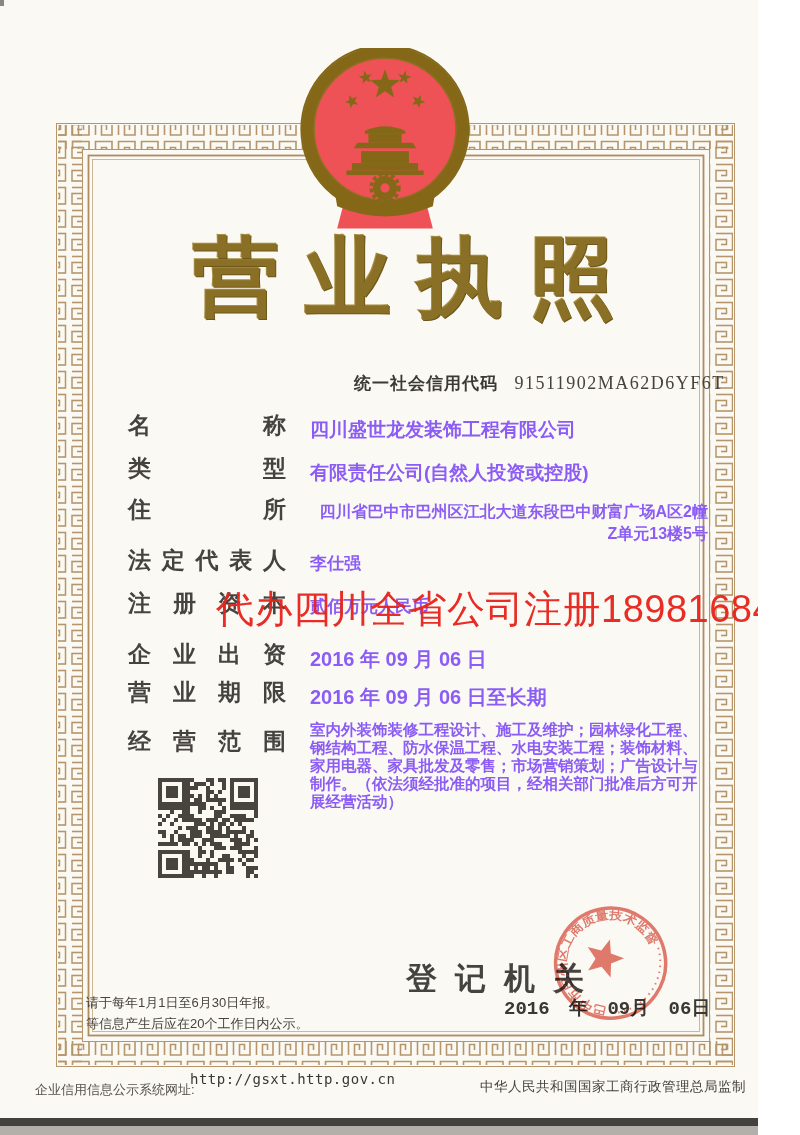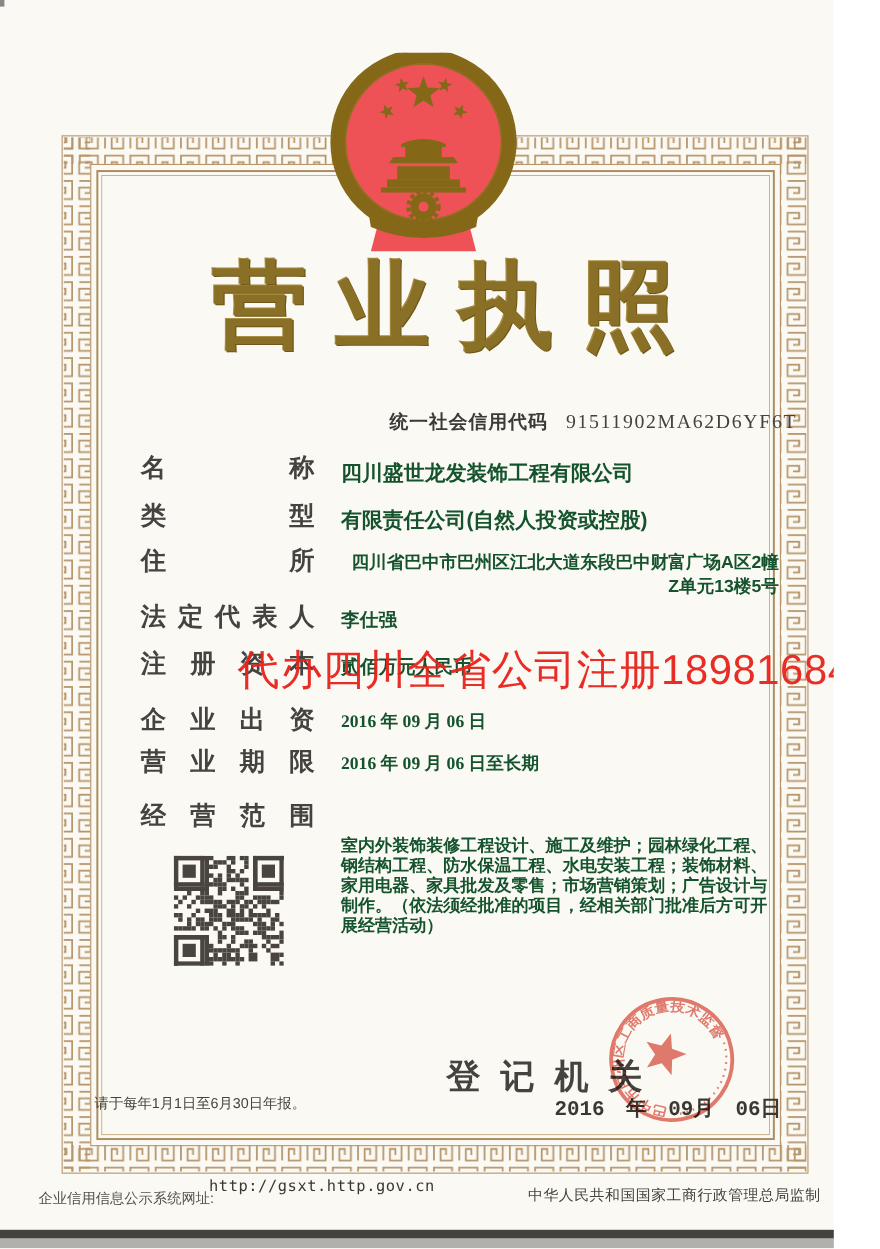--- a/index.html
+++ b/index.html
@@ -17,26 +17,26 @@
     color:#8a6f26; text-shadow:1px 1px 0 #6e5718, -1px -1px 0 #a98f45; }
 
   .credit-line { position:absolute; left:354px; top:372px; z-index:2; white-space:nowrap; }
   .cc-label { font-size:17px; font-weight:bold; color:#3c3a36; letter-spacing:1px; }
   .cc-value { font-size:18px; font-family:"Liberation Serif", serif; color:#46433d;
               letter-spacing:1.5px; margin-left:12px; }
 
   .row { position:absolute; left:128px; width:580px; display:flex; align-items:flex-start; z-index:2; }
   .flabel { width:158px; flex:none; font-size:23px; font-weight:bold; color:#454340;
             line-height:1; text-align:justify; text-align-last:justify; }
-  .fvalue { margin-left:24px; flex:1; color:#14532d; font-weight:600; padding-top:3px; }
+  .fvalue { margin-left:24px; flex:1; color:#8b5cf6; font-weight:600; padding-top:3px; }
   .v-lg { font-size:19px; }
-  .v-md { font-size:16px; font-family:Liberation Serif, serif; }
+  .v-md { font-size:20px; font-family:Liberation Sans, sans-serif; }
   .v-sm { font-size:16px; line-height:1.35;text-align:right; }
   .v-p  { font-size:17px; }
-  .v-scope { font-size:15.5px; line-height:1.16; padding-top:5px;margin-top:40px; }
+  .v-scope { font-size:15.5px; line-height:1.16; padding-top:5px; }
 
   .watermark { position:absolute; left:216px; top:584px; z-index:6; white-space:nowrap;
     font-size:38px; font-weight:500; color:#e7231c; opacity:0.95; letter-spacing:0.5px; }
 
   #qr { position:absolute; left:158px; top:778px; width:100px; height:100px; z-index:2; }
 
   .reg-label { position:absolute; left:406px; top:958px; z-index:2; white-space:nowrap;
     font-size:31px; font-weight:bold; letter-spacing:18px; color:#454340; }
   .reg-date { position:absolute; left:504px; top:995px; z-index:2; white-space:nowrap;
     font-size:19px; font-weight:bold; font-family:Liberation Mono, monospace;
@@ -409,20 +409,21 @@
       <path id="sealcirc" d="M -38,24 A 44 44 0 1 1 38,24" fill="none"></path>
       <text font-size="11.5" fill="#dd5f52" font-weight="bold" font-family="Liberation Sans, sans-serif">
         <textPath href="#sealcirc" startOffset="0" textLength="226" lengthAdjust="spacingAndGlyphs">巴中市巴州区工商质量技术监督管理局</textPath>
       </text>
       <path d="M -40,32 A 51 51 0 0 0 40,32" fill="none" stroke="#dd5f52" stroke-width="2" stroke-dasharray="1.5 4.5"></path>
     </g>
   </svg>
 
   <div class="notes">
     <div>请于每年1月1日至6月30日年报。</div>
+    <div>等信息产生后应在20个工作日内公示。</div>
   </div>
 
   <div class="footer-left">企业信用信息公示系统网址:</div>
   <div class="footer-url">http://gsxt.http.gov.cn</div>
   <div class="footer-right">中华人民共和国国家工商行政管理总局监制</div>
 
   <div class="edge-line-right"></div>
   <div class="scan-strip-dark"></div>
   <div class="scan-strip-gray"></div>
   <div class="speck-tl"></div>

